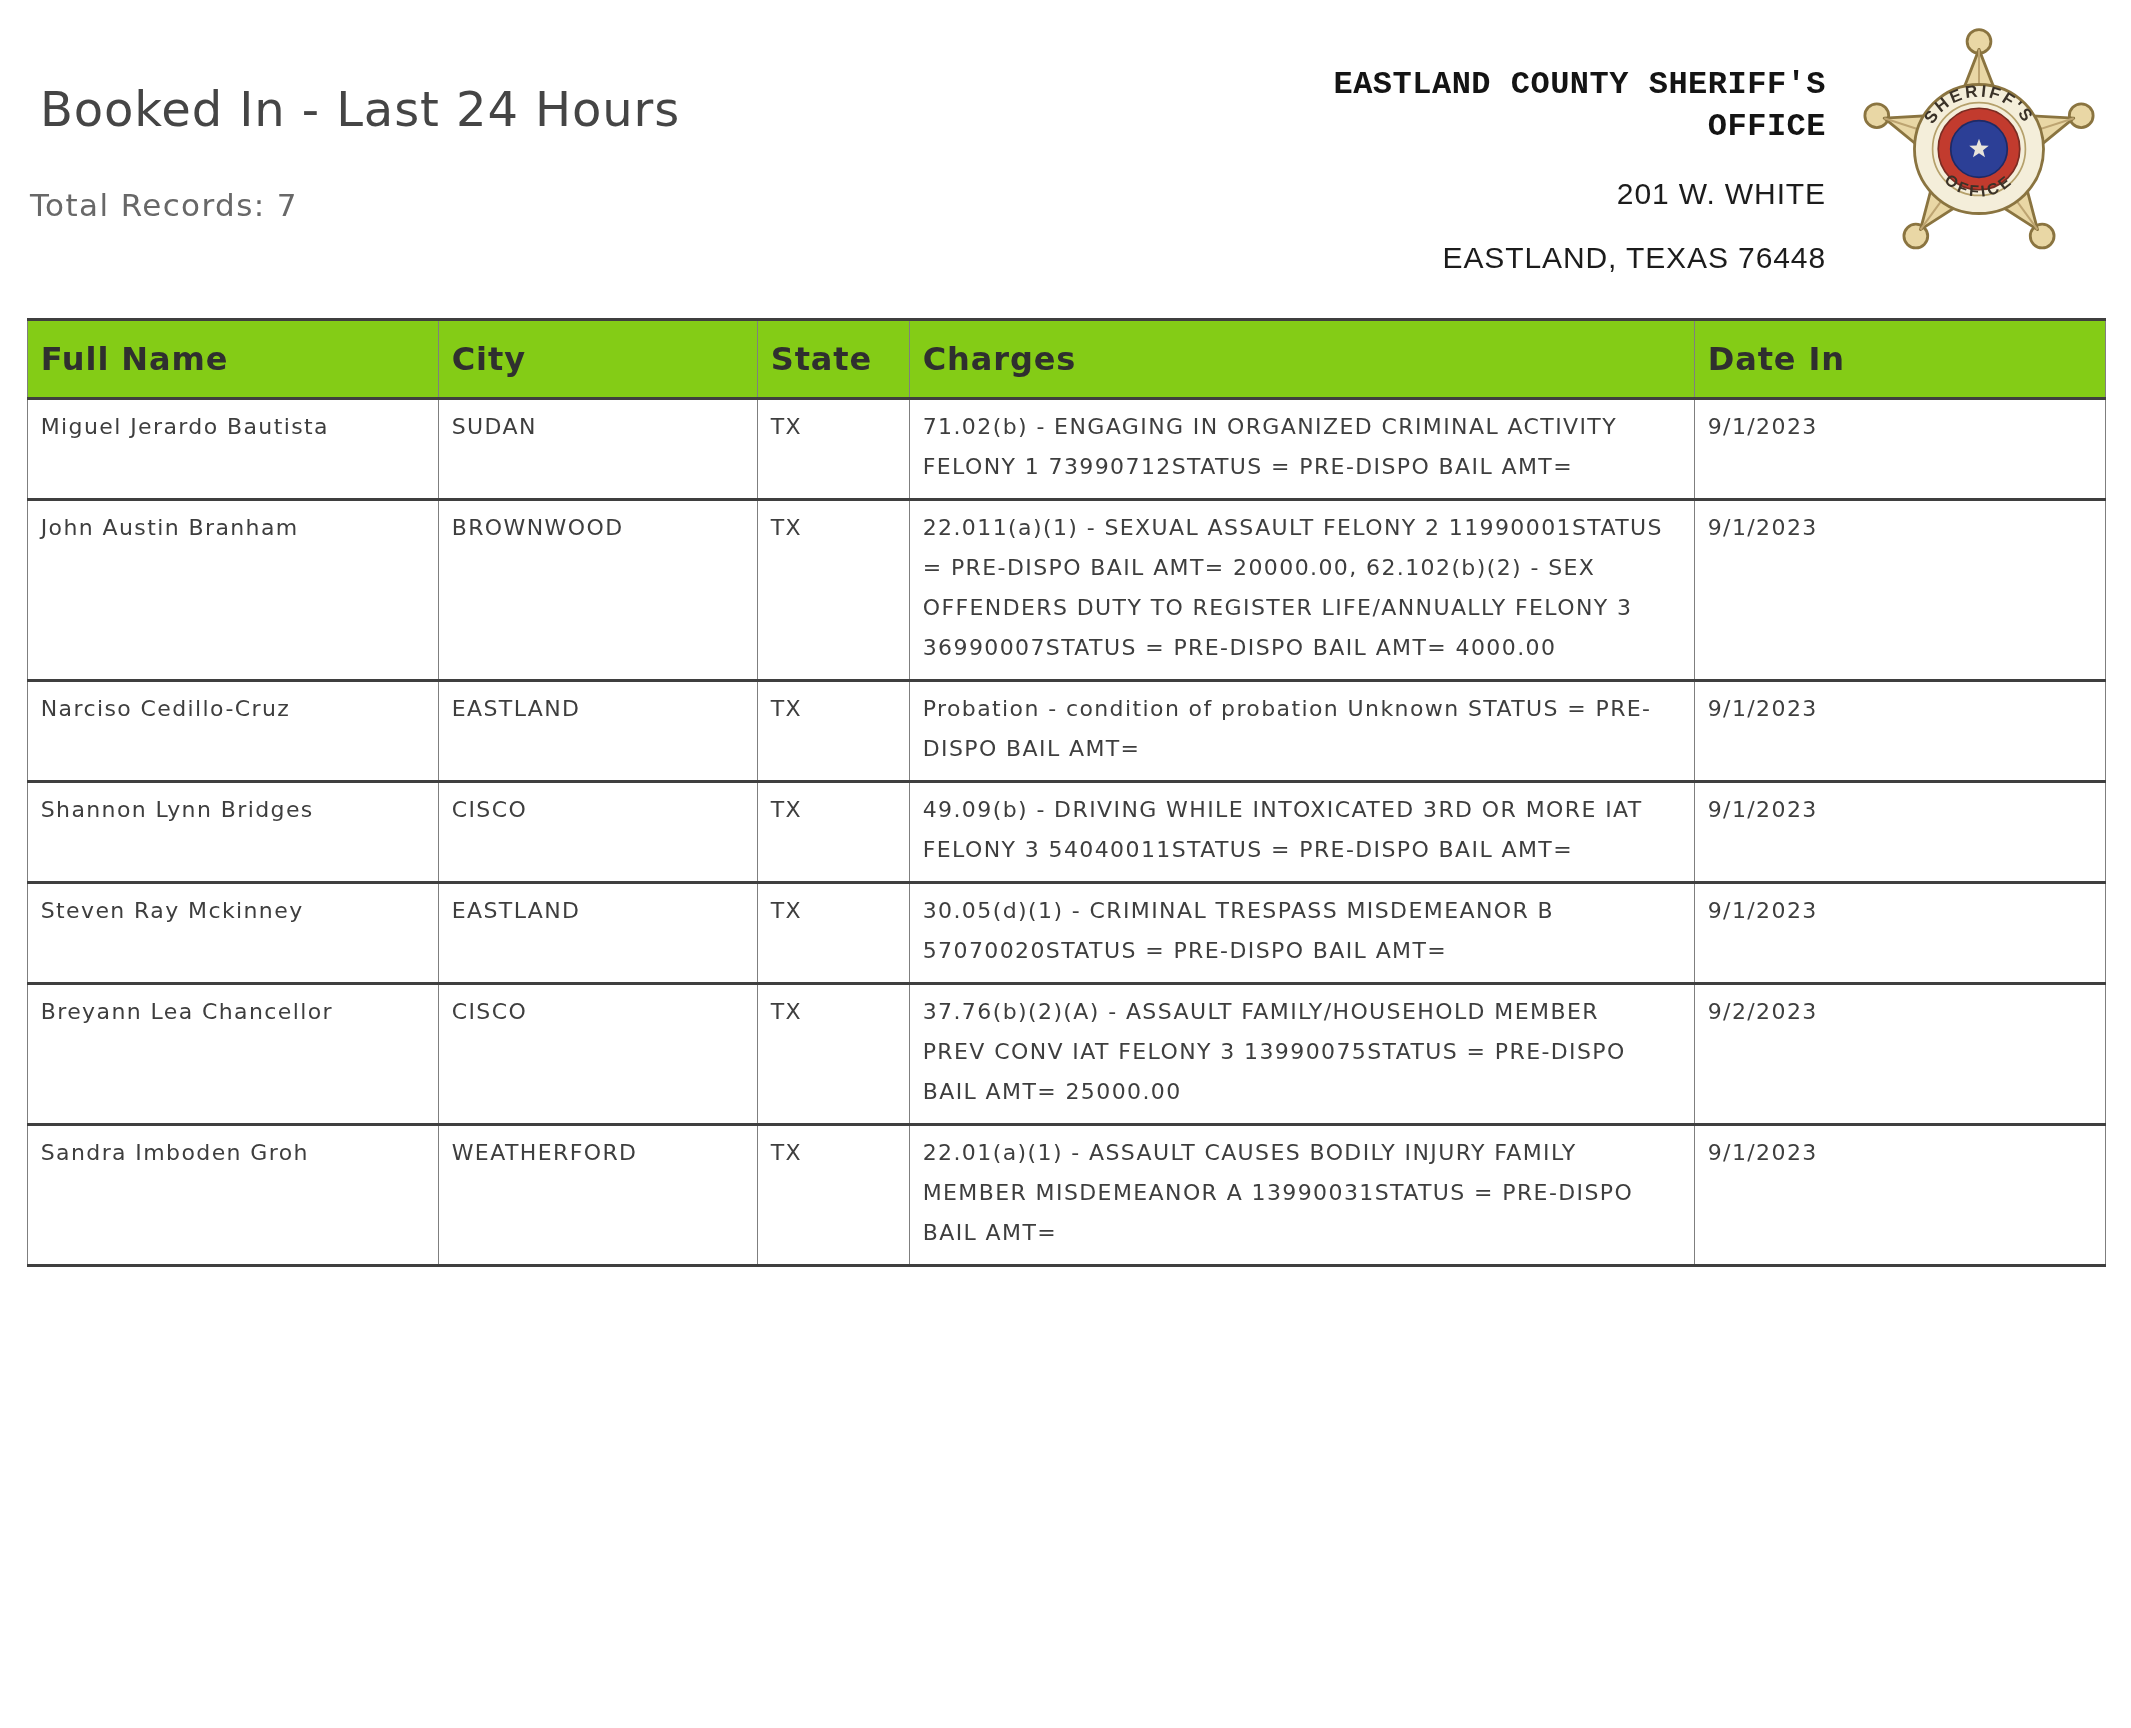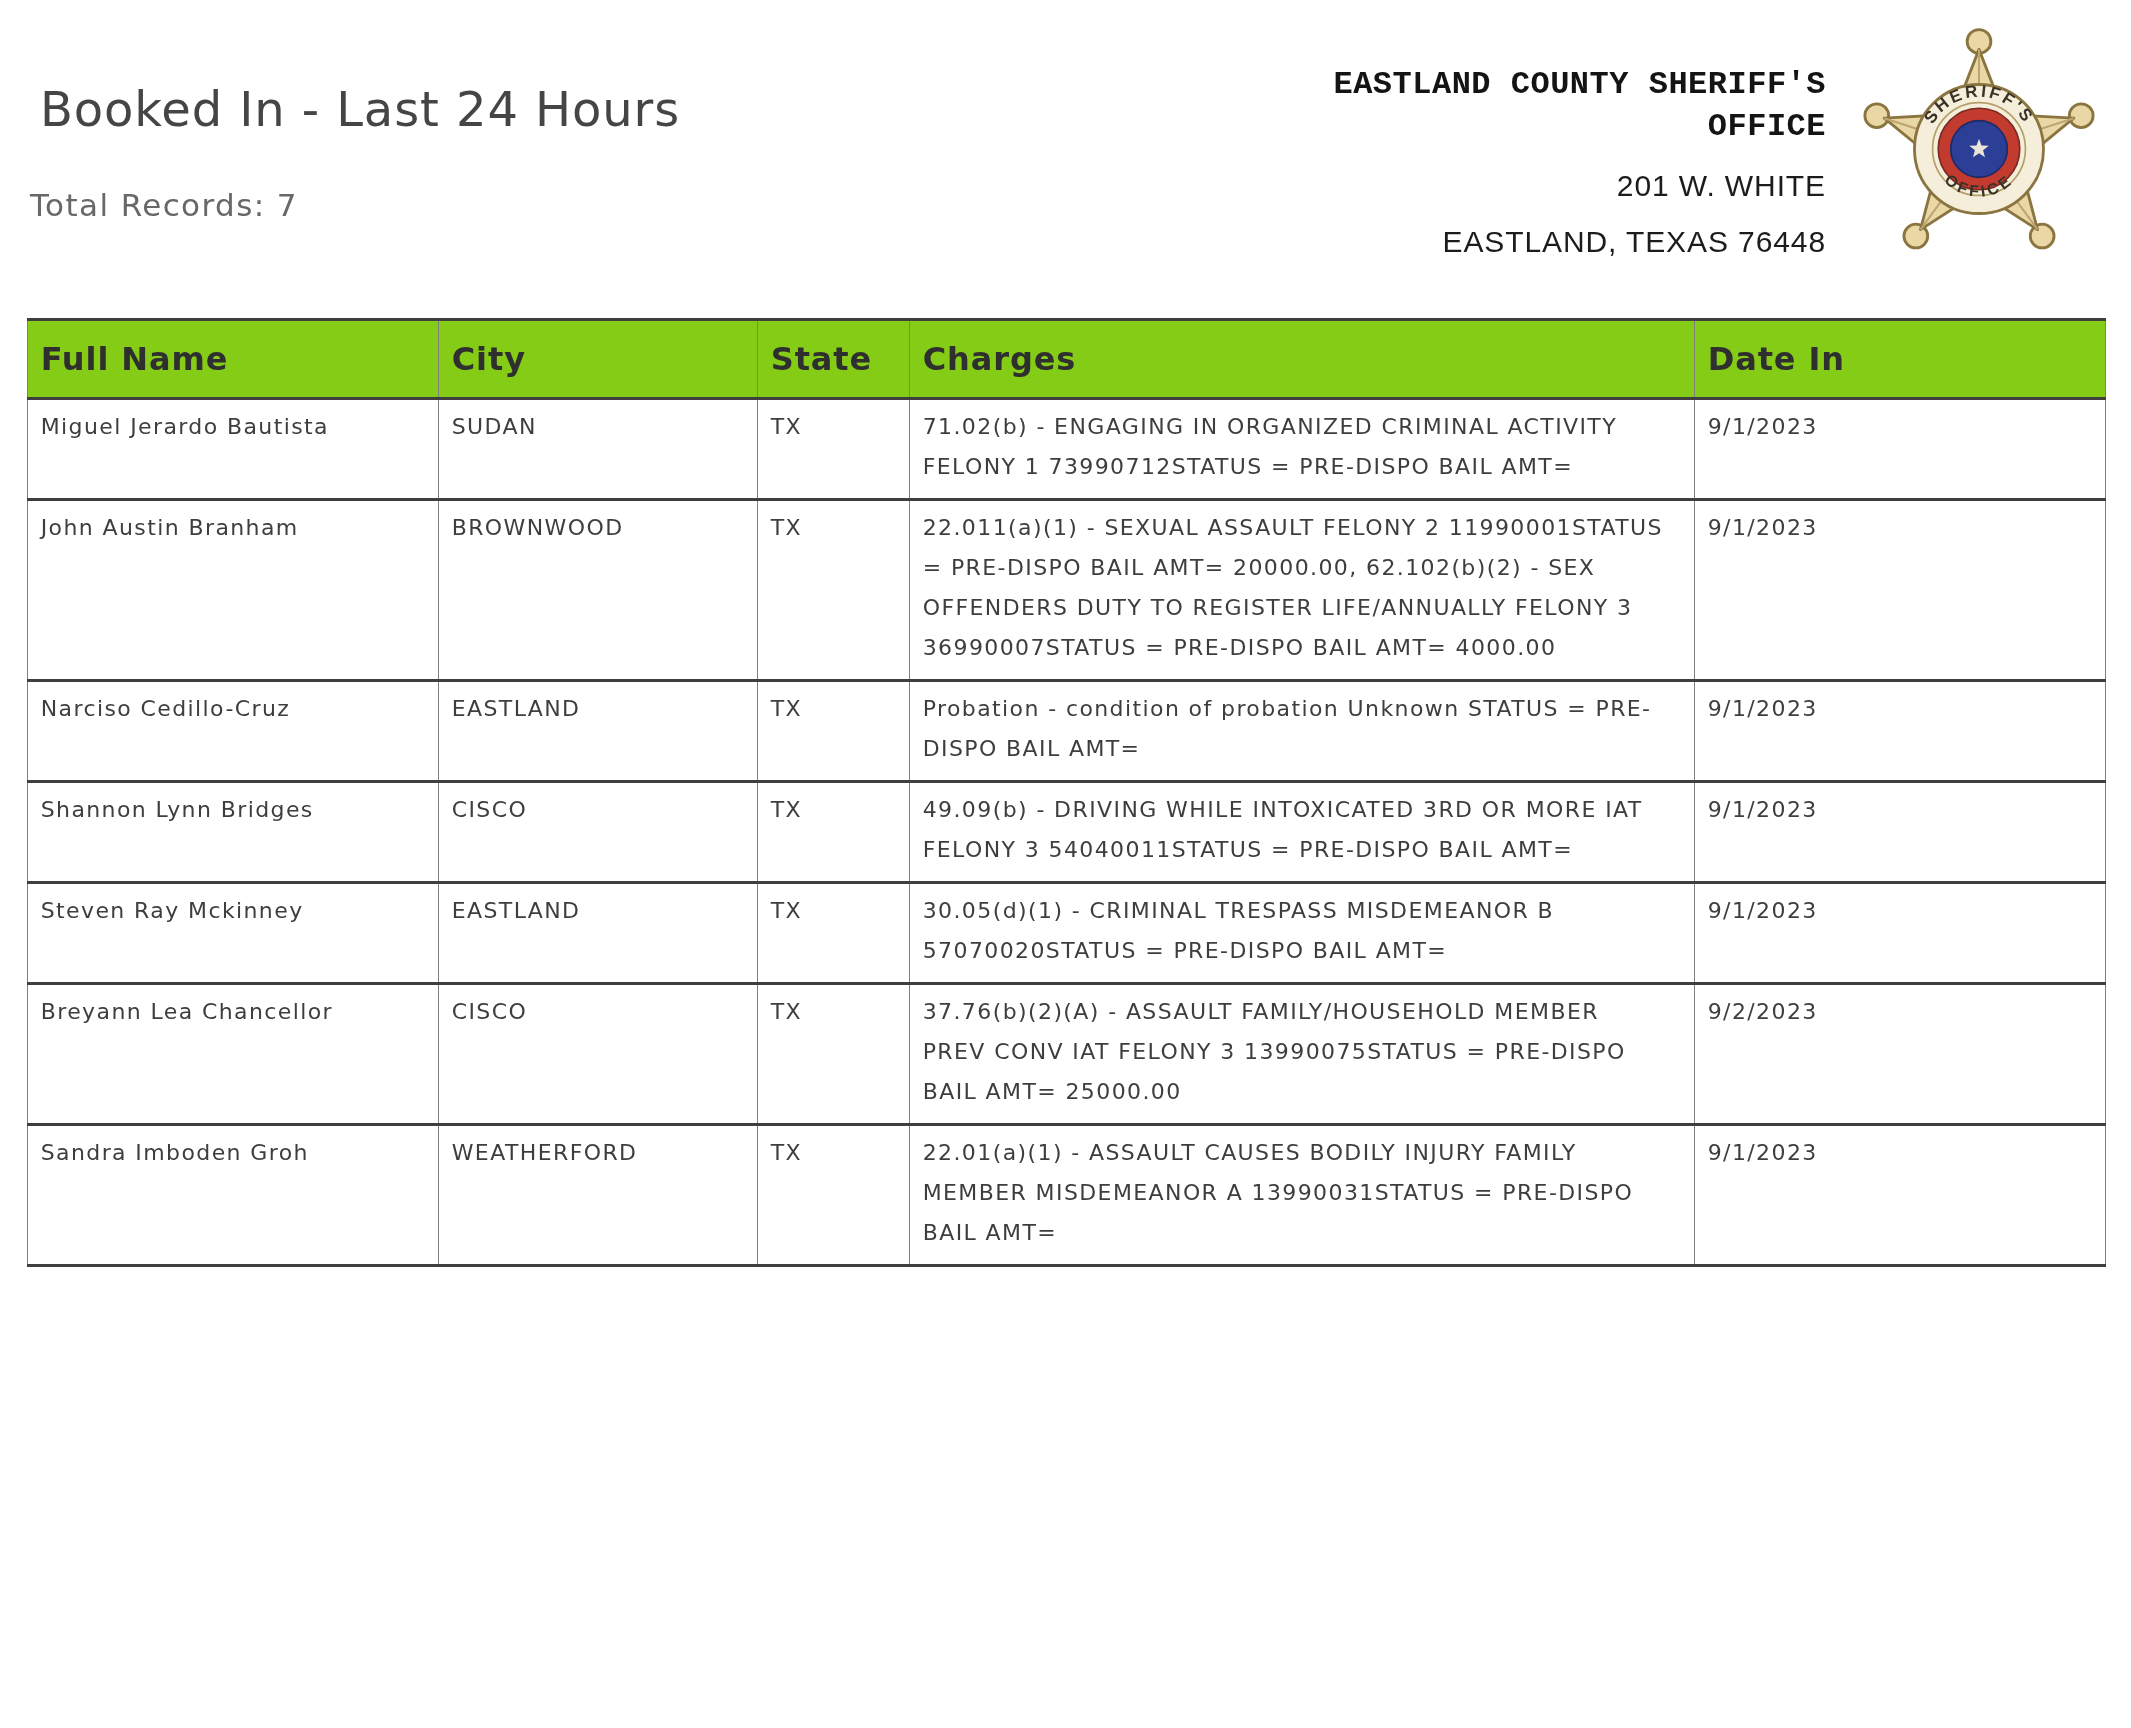--- a/index.html
+++ b/index.html
@@ -23,21 +23,21 @@
     font-size: 31px; color: #686868; letter-spacing: 1.4px;
   }
   .office-block {
     position: absolute; right: 305px; top: 64px; width: 625px;
     text-align: right; color: #141414;
     font-family: "Liberation Sans", sans-serif;
   }
   .office-name {
     font-size: 32px; font-weight: bold; line-height: 42px; letter-spacing: 0.5px; font-family: Liberation Mono, monospace;
   }
-  .office-addr { font-size: 30px; line-height: 36px; margin-top: 20px; letter-spacing: 0.9px; color: #1c1c1c; }
+  .office-addr { font-size: 30px; line-height: 36px; margin-top: 28px; letter-spacing: 0.9px; color: #1c1c1c; }
   .badge { position: absolute; right: 32px; top: 11.4px; width: 240px; height: 276px; }
   
   .booking-table {
     position: absolute; left: 26.5px; top: 318px; width: 2078px;
     border-collapse: collapse; table-layout: fixed;
   }
   .booking-table th {
     background: #84cc16;
     font-size: 32px; font-weight: bold; color: #2f2f2f;
     text-align: left; letter-spacing: 0.9px;

